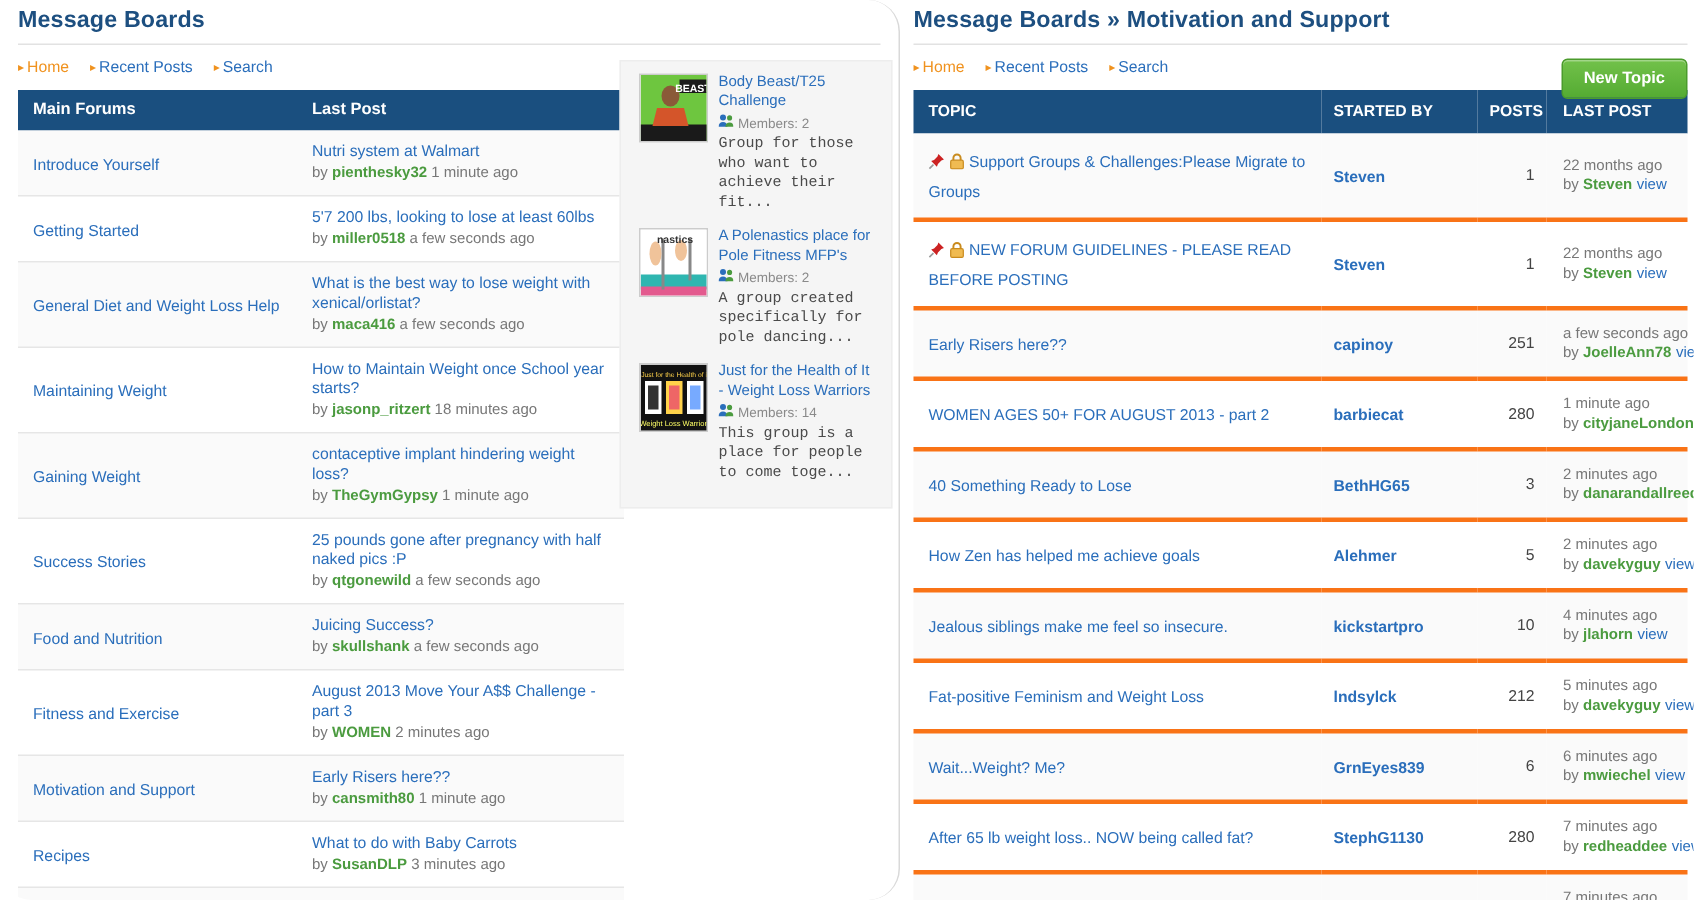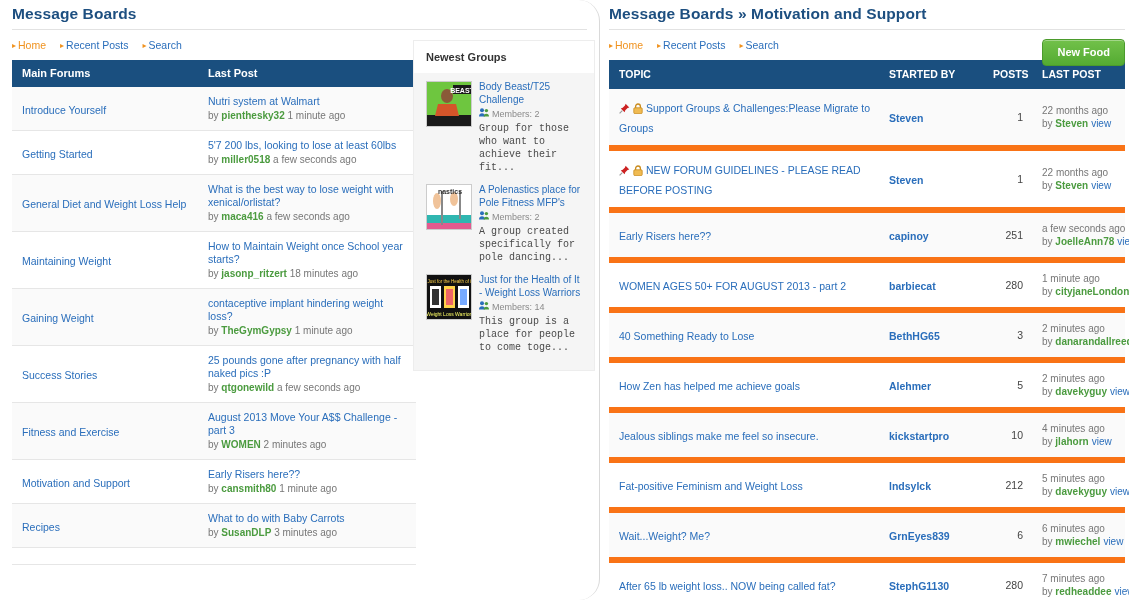--- a/index.html
+++ b/index.html
@@ -103,21 +103,21 @@
 
   .topic-table { width: 516px; border-collapse: collapse; table-layout: fixed; }
   .topic-table thead th {
     background: #1a4f7f; color: #ffffff; font-size: 10.5px; font-weight: bold;
     padding: 8px 8px 9px 8px; text-align: left;
   }
   .th-topic { width: 272px; padding-left: 10px !important; }
   .th-started { width: 104px; }
   .th-posts { width: 46px; text-align: right; }
   .th-last { width: 94px; padding-left: 11px !important; }
-  .topic-table tbody tr { border-bottom: 6px solid #f97316; }
+  .topic-table tbody tr { border-bottom: 3px solid #f97316; }
   .topic-table tbody tr:nth-child(odd) { background: #fafafa; }
   .topic-table tbody tr:nth-child(even) { background: #ffffff; }
   .topic-table td { padding: 9px 8px; vertical-align: middle; }
   .td-topic { padding-left: 10px !important; }
   .topic-link { color: #2a6ebb; font-size: 10.5px; text-decoration: none; line-height: 13px; }
   .starter { color: #2a6ebb; font-size: 10.5px; font-weight: bold; text-decoration: none; }
   .posts-cell { text-align: right; font-size: 10.5px; color: #444444; }
   .lastpost-cell { padding-left: 11px !important; font-size: 10px; color: #777777; line-height: 13px; white-space: nowrap; }
   .lastpost-cell .lp-by { color: #4b9b3f; font-weight: bold; text-decoration: none; }
   .lastpost-cell .lp-view { color: #2a6ebb; text-decoration: none; margin-left: 3px; }
@@ -182,20 +182,27 @@
               </td>
             </tr>
             <tr>
               <td class="forum-name"><a href="#">Success Stories</a></td>
               <td>
                 <a href="#" class="lp-title">25 pounds gone after pregnancy with half naked pics :P</a>
                 <div class="lp-meta"><span>by </span><a href="#" class="byuser">qtgonewild</a><span>  a few seconds ago</span></div>
               </td>
             </tr>
             <tr>
+              <td class="forum-name"><a href="#">Food and Nutrition</a></td>
+              <td>
+                <a href="#" class="lp-title">Juicing Success?</a>
+                <div class="lp-meta"><span>by </span><a href="#" class="byuser">skullshank</a><span>  a few seconds ago</span></div>
+              </td>
+            </tr>
+            <tr>
               <td class="forum-name"><a href="#">Fitness and Exercise</a></td>
               <td>
                 <a href="#" class="lp-title">August 2013 Move Your A$$ Challenge - part 3</a>
                 <div class="lp-meta"><span>by </span><a href="#" class="byuser">WOMEN</a><span>  2 minutes ago</span></div>
               </td>
             </tr>
             <tr>
               <td class="forum-name"><a href="#">Motivation and Support</a></td>
               <td>
                 <a href="#" class="lp-title">Early Risers here??</a>
@@ -212,21 +219,20 @@
             <tr>
               <td class="forum-name"></td>
               <td></td>
             </tr>
           </tbody>
       </table>
 
     </div>
 
     <div class="groups-box">
-      <div class="groups-head">Newest Groups</div>
       <div class="groups-list" id="groups-list">
           <div class="group-row">
             <div class="g-thumb"><svg viewBox="0 0 46 46" width="46" height="46">
                 <rect width="46" height="46" fill="#6ec63f"></rect>
                 <rect y="33" width="46" height="13" fill="#1a1a1a"></rect>
                 <ellipse cx="20" cy="14" rx="6" ry="7" fill="#8a5a38"></ellipse>
                 <path d="M11 22h18l3 12H8z" fill="#d4552a"></path>
                 <rect x="26" y="3" width="18" height="9" fill="#1a1a1a"></rect>
                 <text x="35" y="11" font-size="7" fill="#fff" text-anchor="middle" font-family="sans-serif" font-weight="bold">BEAST</text>
               </svg></div>
@@ -301,21 +307,21 @@
 
   <div class="right-panel">
     <h1 class="page-title">Message Boards » Motivation and Support</h1>
     <div class="title-rule" style="margin-right:4px;"></div>
 
     <div class="crumbnav">
       <a href="#" class="nav-home"><span class="arrow">▸</span><span>Home</span></a><a href="#" class="nav-blue"><span class="arrow">▸</span><span>Recent Posts</span></a><a href="#" class="nav-blue"><span class="arrow">▸</span><span>Search</span></a>
     </div>
 
     <div class="new-topic-wrap">
-      <a href="#" class="btn-new-topic">New Food</a>
+      <a href="#" class="btn-new-topic">New Topic</a>
     </div>
 
     <table class="topic-table">
       <thead>
         <tr>
           <th class="th-topic">TOPIC</th>
           <th class="th-started">STARTED BY</th>
           <th class="th-posts">POSTS</th>
           <th class="th-last">LAST POST</th>
         </tr>

